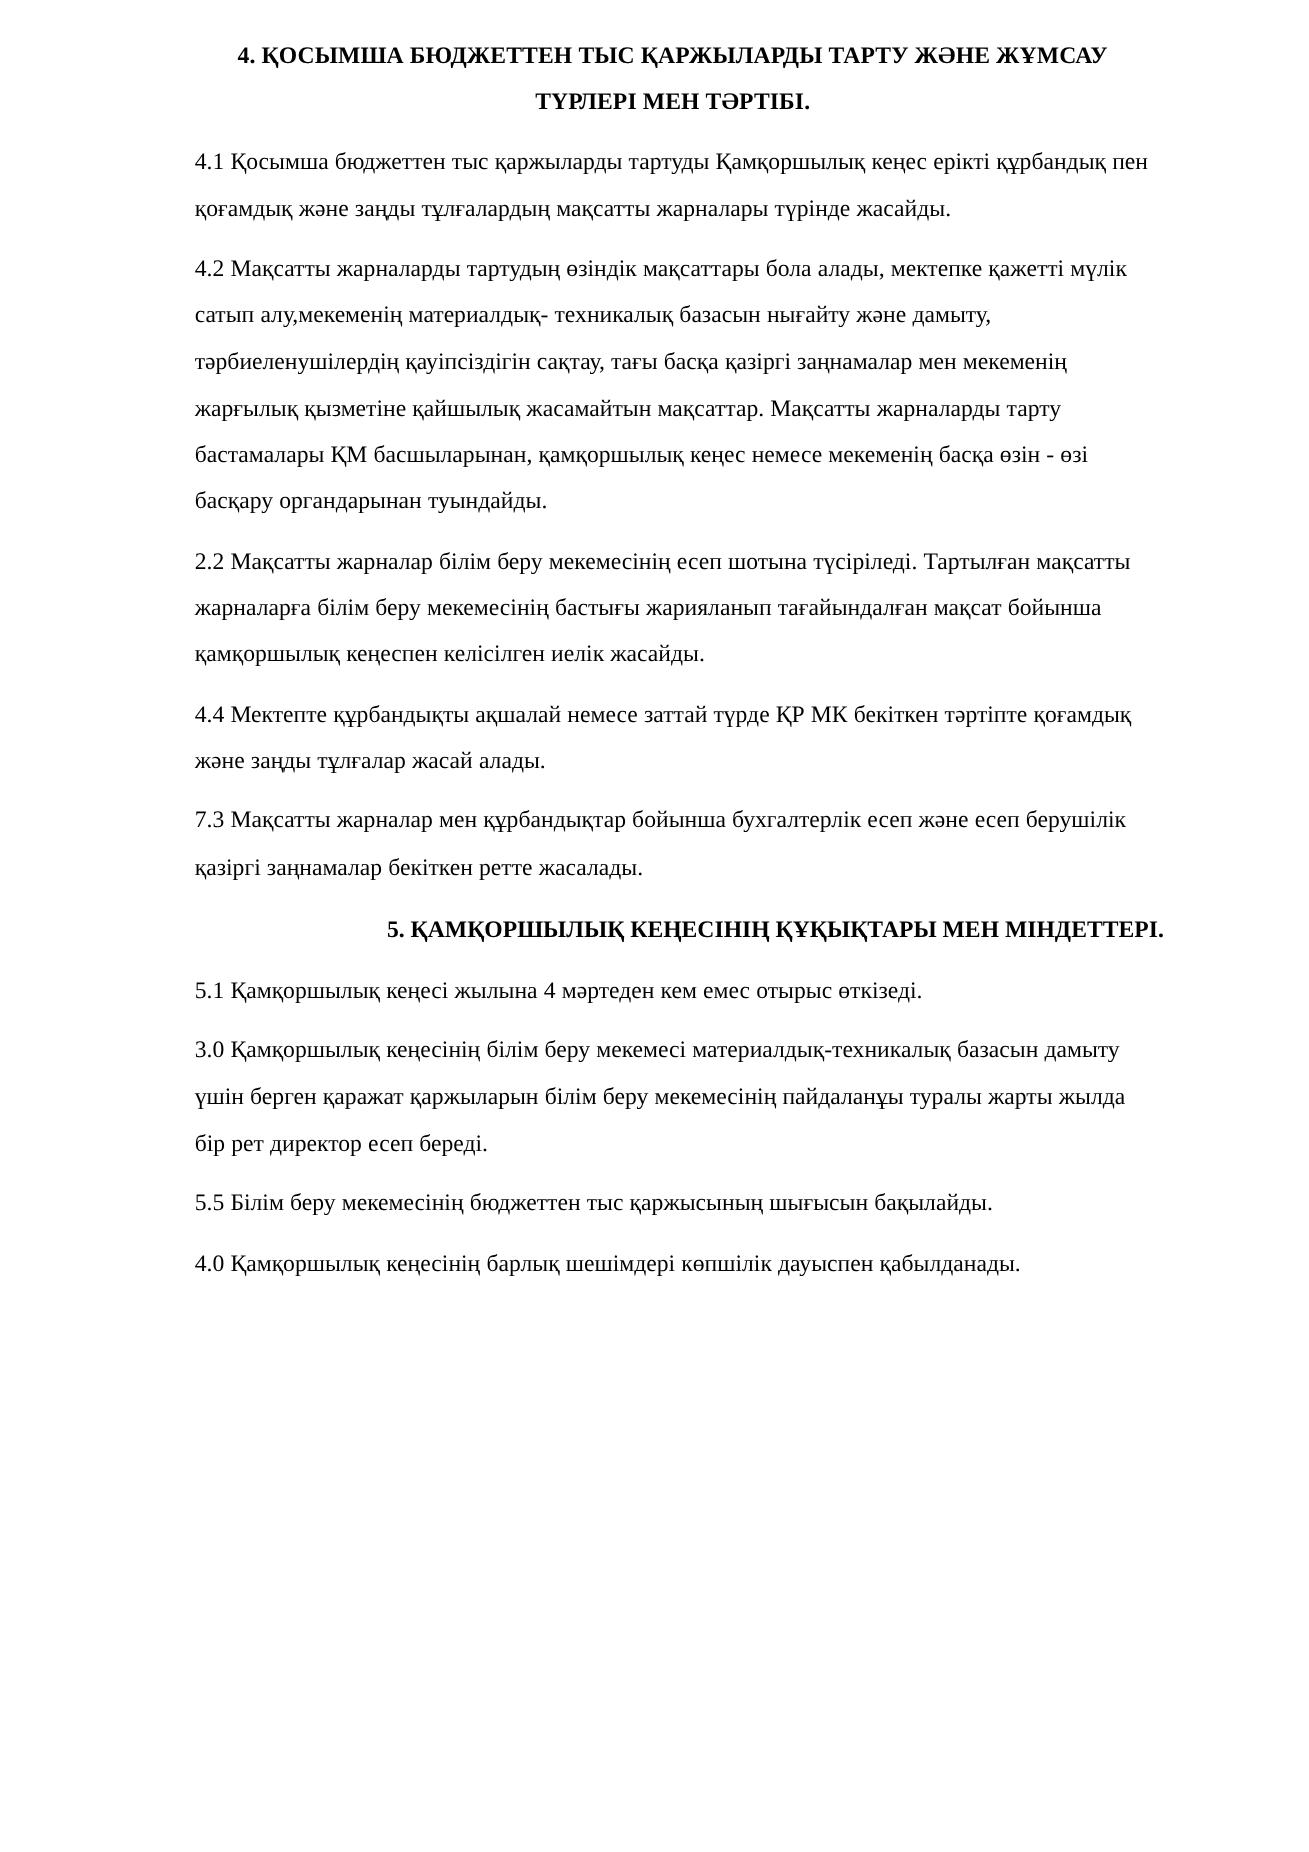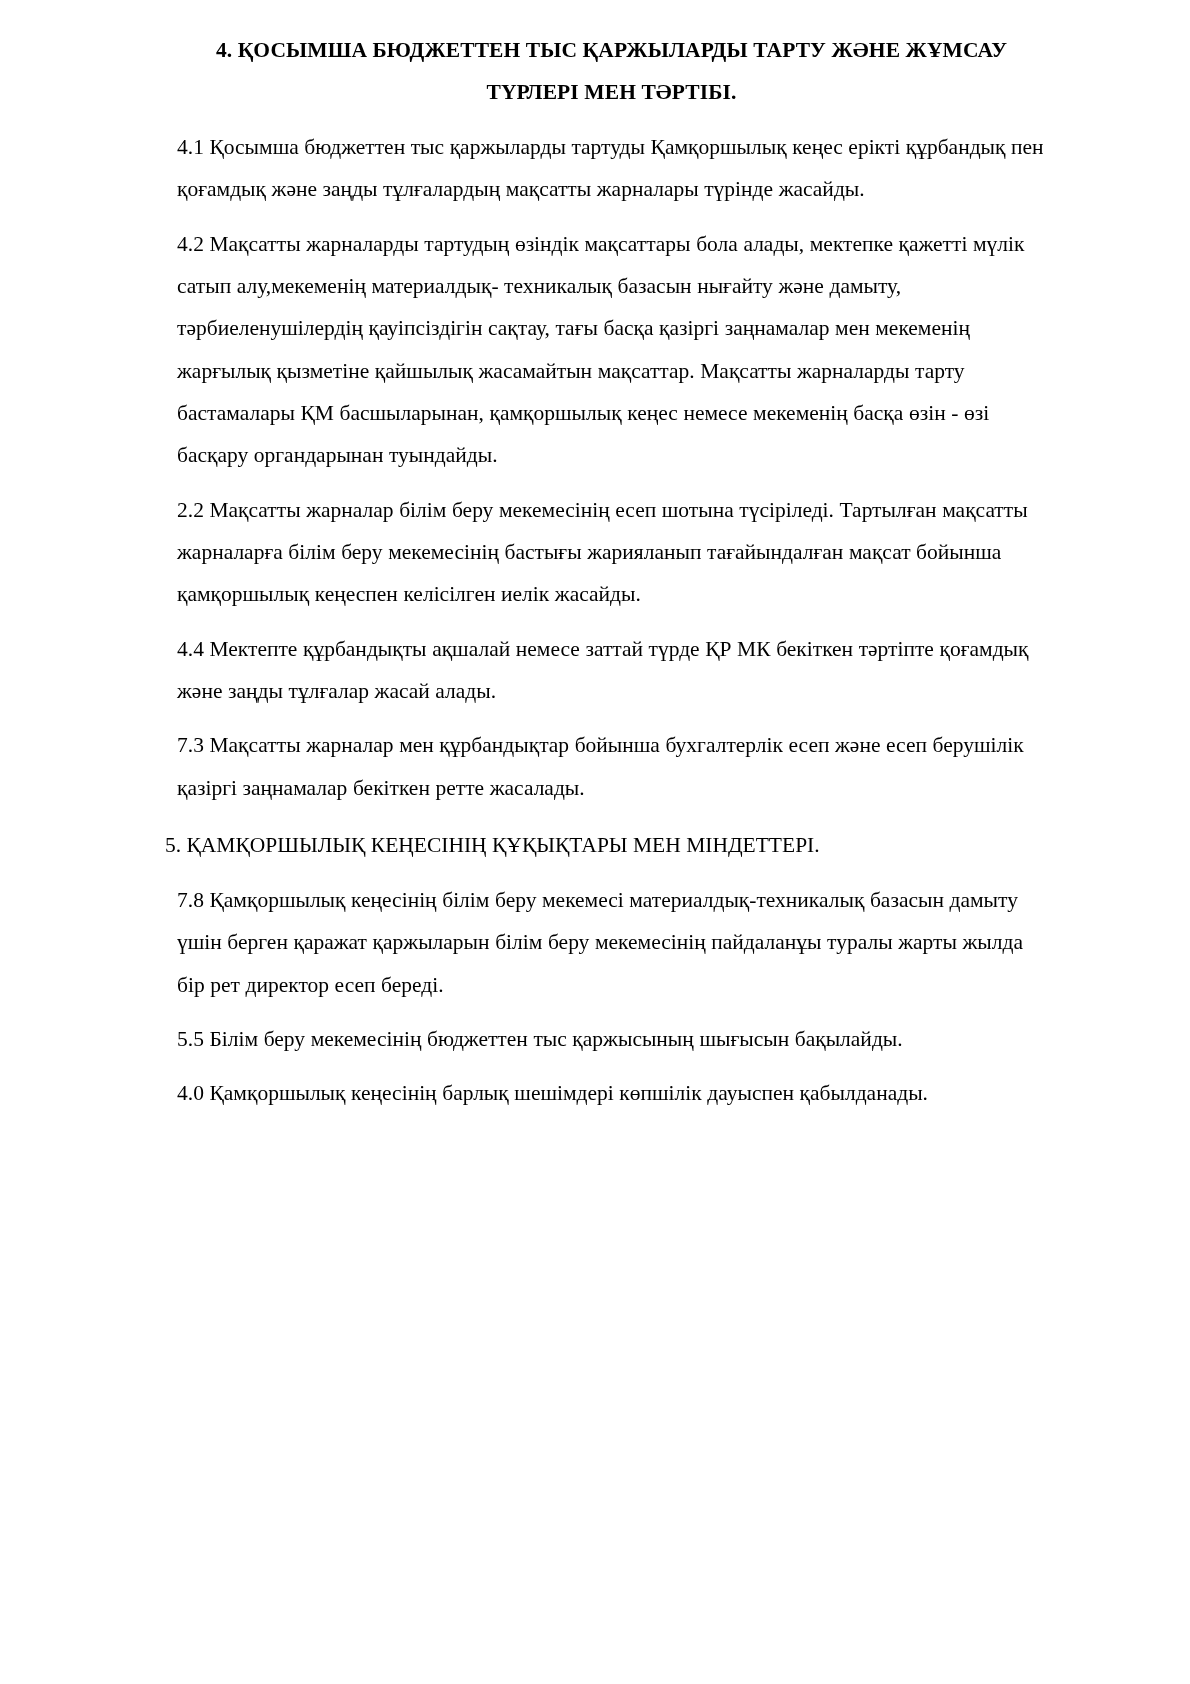--- a/index.html
+++ b/index.html
@@ -26,22 +26,22 @@
     text-align: center;
     line-height: 1.95;
     margin: 0;
     letter-spacing: 0.1px;
   }
   .heading-block {
     margin-bottom: 6px;
   }
   .section-heading {
     font-size: 21.5px;
-    font-weight: normal;
-    text-align: left;
+    font-weight: bold;
+    text-align: right;
     line-height: 1.95;
     margin: 0;
     padding-top: 4px;
   }
   p.para {
     font-size: 21.5px;
     line-height: 1.97;
     margin: 12px;
     text-align: left;
     text-indent: 0;
@@ -62,17 +62,18 @@
   </div>
 
   <p class="para">4.1 Қосымша бюджеттен тыс қаржыларды тартуды Қамқоршылық кеңес ерікті құрбандық пен қоғамдық және заңды тұлғалардың мақсатты жарналары түрінде жасайды.</p>
   <p class="para">4.2 Мақсатты жарналарды тартудың өзіндік мақсаттары бола алады, мектепке қажетті мүлік сатып алу,мекеменің материалдық- техникалық базасын нығайту және дамыту, тәрбиеленушілердің қауіпсіздігін сақтау, тағы басқа қазіргі заңнамалар мен мекеменің жарғылық қызметіне қайшылық жасамайтын мақсаттар. Мақсатты жарналарды тарту бастамалары ҚМ басшыларынан, қамқоршылық кеңес немесе мекеменің басқа өзін - өзі басқару органдарынан туындайды.</p>
   <p class="para">2.2 Мақсатты жарналар білім беру мекемесінің есеп шотына түсіріледі. Тартылған мақсатты жарналарға білім беру мекемесінің бастығы жарияланып тағайындалған мақсат бойынша қамқоршылық кеңеспен келісілген иелік жасайды.</p>
   <p class="para">4.4 Мектепте құрбандықты ақшалай немесе заттай түрде ҚР МК бекіткен тәртіпте қоғамдық және заңды тұлғалар жасай алады.</p>
   <p class="para">7.3 Мақсатты жарналар мен құрбандықтар бойынша бухгалтерлік есеп және есеп берушілік қазіргі заңнамалар бекіткен ретте жасалады.</p>
 
   <div class="section-heading">5. ҚАМҚОРШЫЛЫҚ КЕҢЕСІНІҢ ҚҰҚЫҚТАРЫ МЕН МІНДЕТТЕРІ.</div>
 
-  <p class="para">7.8 Қамқоршылық кеңесінің білім беру мекемесі материалдық-техникалық базасын дамыту үшін берген қаражат қаржыларын білім беру мекемесінің пайдаланұы туралы жарты жылда бір рет директор есеп береді.</p>
+  <p class="para">5.1 Қамқоршылық кеңесі жылына 4 мәртеден кем емес отырыс өткізеді.</p>
+  <p class="para">3.0 Қамқоршылық кеңесінің білім беру мекемесі материалдық-техникалық базасын дамыту үшін берген қаражат қаржыларын білім беру мекемесінің пайдаланұы туралы жарты жылда бір рет директор есеп береді.</p>
   <p class="para">5.5 Білім беру мекемесінің бюджеттен тыс қаржысының шығысын бақылайды.</p>
   <p class="para">4.0 Қамқоршылық кеңесінің барлық шешімдері көпшілік дауыспен қабылданады.</p>
 
 </div>
 
 </body></html>

